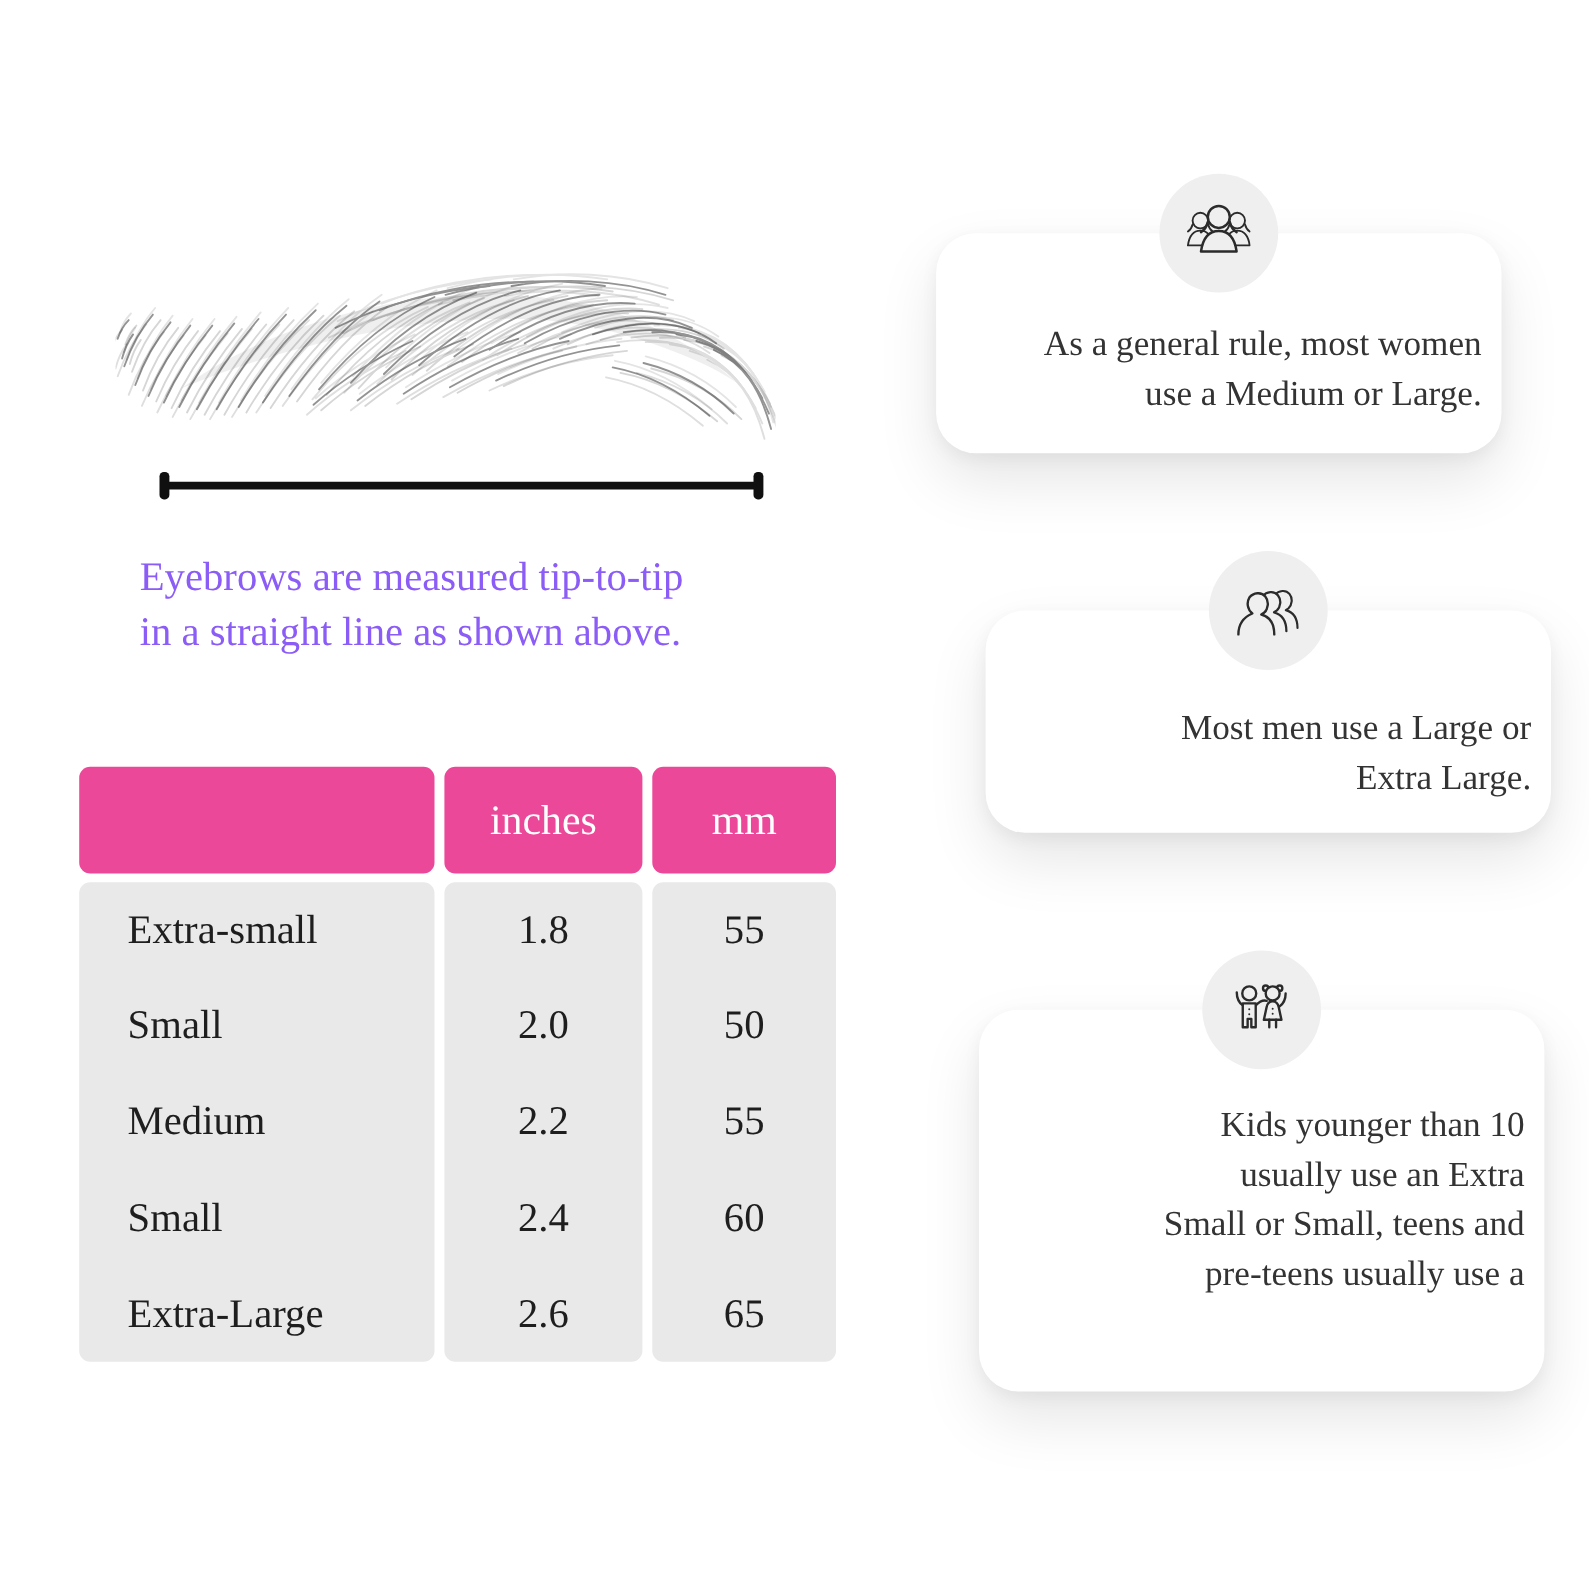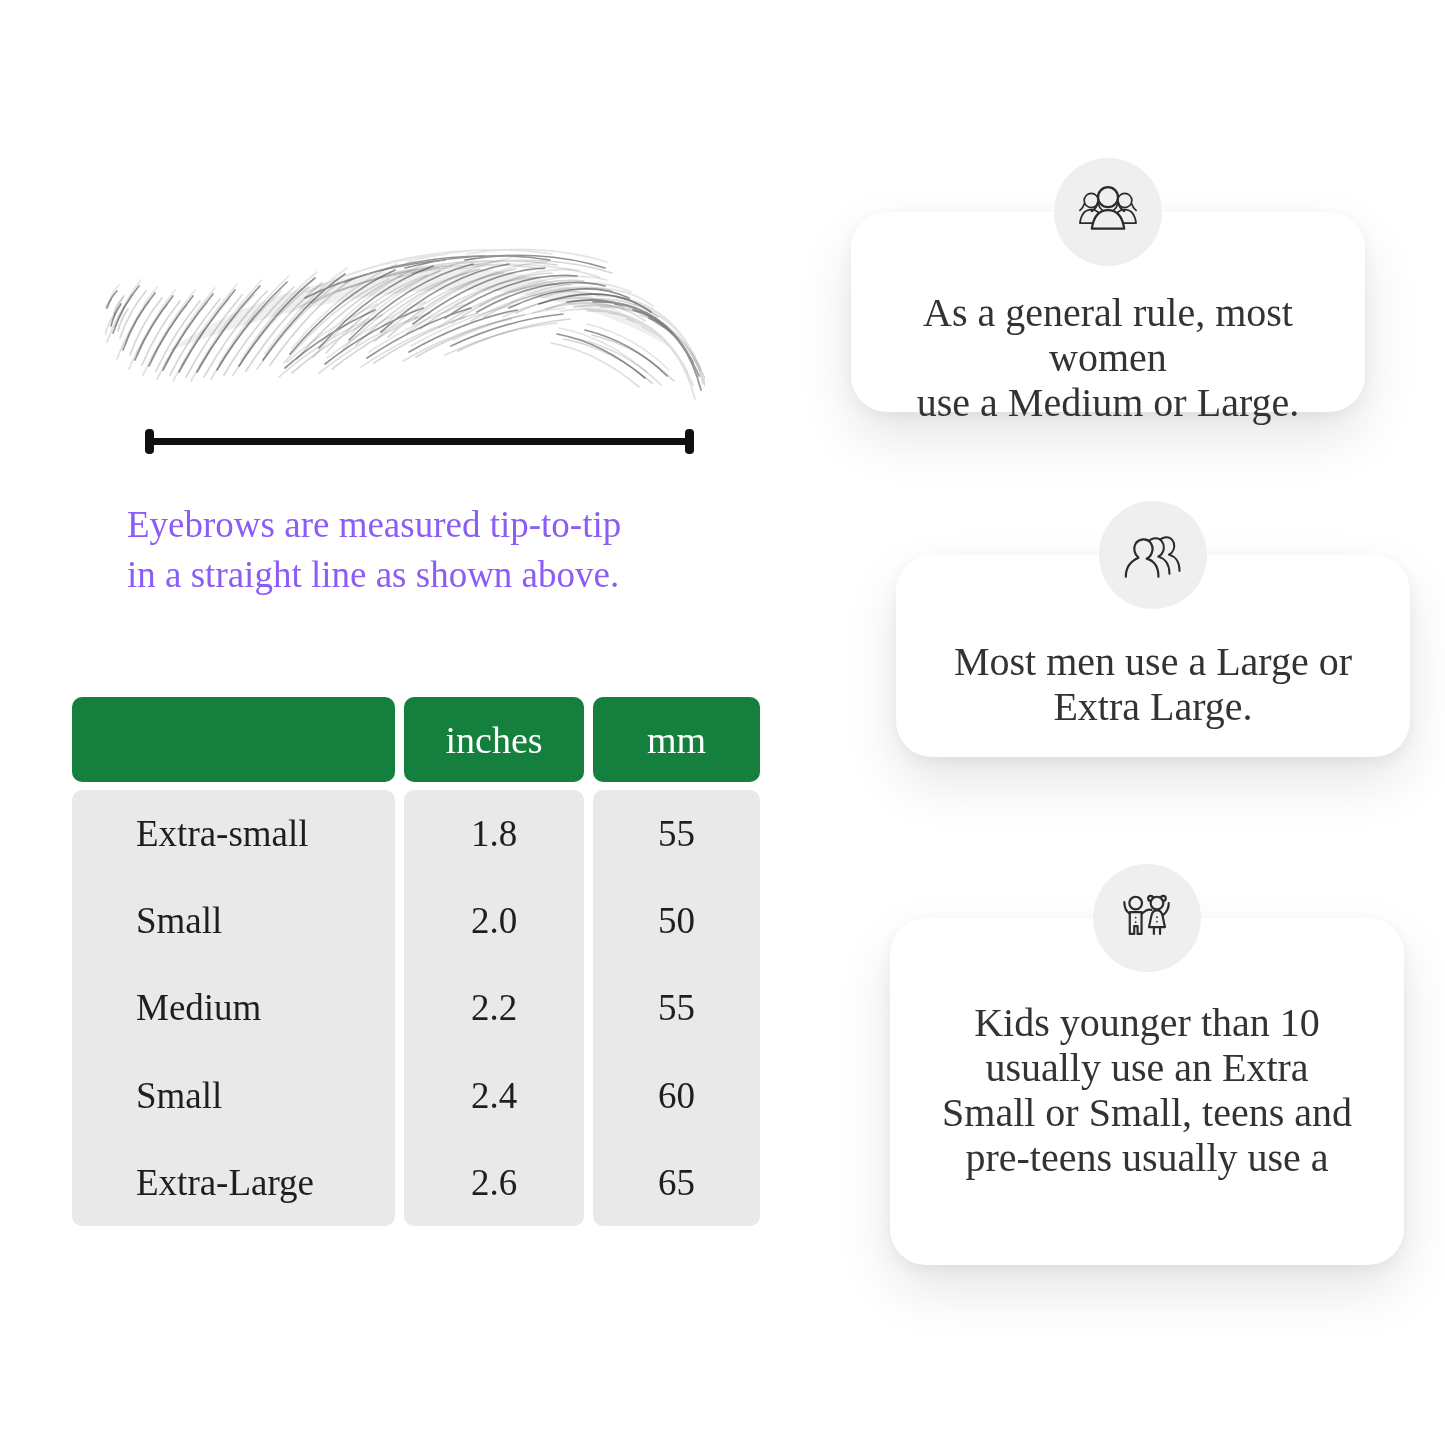--- a/index.html
+++ b/index.html
@@ -10,39 +10,39 @@
   .brow-svg{position:absolute;left:105px;top:238px;width:600px;height:175px;}
   .ruler{position:absolute;left:145px;top:429px;width:549px;height:25px;}
   .ruler-bar{position:absolute;left:2px;right:2px;top:9px;height:7px;background:#101010;border-radius:3px;}
   .ruler-cap{position:absolute;top:0;bottom:0;width:9px;background:#101010;border-radius:4px;}
   .ruler-cap.left{left:0;}
   .ruler-cap.right{right:0;}
   .caption{position:absolute;left:127px;top:500px;font-size:37px;line-height:50px;color:#8b5cf6;}
 
   .size-table{position:absolute;left:72px;top:697px;width:688px;}
   .thead{display:flex;gap:9px;}
-  .th{height:85px;background:#15803d;border-radius:10px;color:#fff;font-size:38px;
+  .th{height:97px;background:#ec4899;border-radius:10px;color:#fff;font-size:38px;
       display:flex;align-items:center;justify-content:center;}
   .w1{width:323px;}.w2{width:180px;}.w3{width:167px;}
   .tbody{display:flex;gap:9px;margin-top:8px;}
   .tcol{height:436px;background:#e9e9e9;border-radius:10px;display:flex;flex-direction:column;overflow:hidden;}
   .cell{height:87.2px;display:flex;align-items:center;font-size:37px;color:#1e1e1e;}
-  .tcol.labels .cell{padding-left:64px;}
+  .tcol.labels .cell{padding-left:44px;}
   .tcol.nums .cell{justify-content:center;}
 
   
   .card{position:absolute;left:851px;width:514px;background:#fff;border-radius:36px;
         box-shadow:0 25px 55px rgba(0,0,0,.10),0 5px 15px rgba(0,0,0,.05);}
   .card.c1{top:212px;height:200px;}
   .card.c2{top:555px;height:202px;margin-left:45px;}
   .card.c3{top:918px;height:347px;margin-left:39px;}
   .icon-circle{position:absolute;left:50%;top:-54px;transform:translateX(-50%);
                width:108px;height:108px;border-radius:50%;background:#efefef;
                display:flex;align-items:center;justify-content:center;}
-  .card-text{position:absolute;left:18px;right:18px;text-align:center;font-size:40px;line-height:45px;color:#333;}
+  .card-text{position:absolute;left:18px;right:18px;text-align:right;font-size:32px;line-height:45px;color:#333;}
   .card.c1 .card-text{top:78px;}
   .card.c2 .card-text{top:84px;}
   .card.c3 .card-text{top:82px;}
 </style>
 </head>
 <body>
 
 <div class="canvas">
 
   <svg class="brow-svg" viewBox="0 0 600 175" aria-hidden="true">

